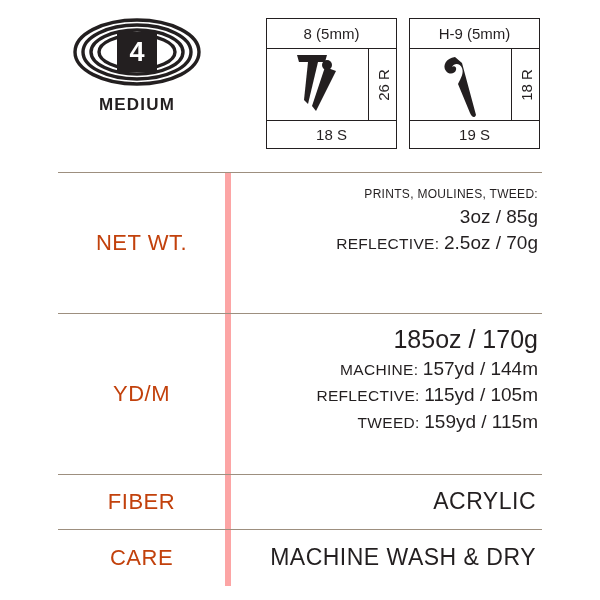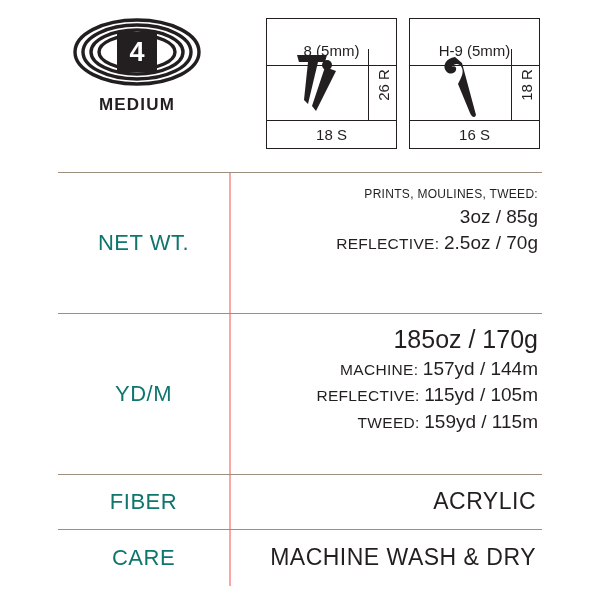--- a/index.html
+++ b/index.html
@@ -76,21 +76,21 @@
     top: 18px;
     width: 131px;
     height: 131px;
     border: 1.5px solid #231f20;
     box-sizing: border-box;
   }
   .gauge.knit { left: 266px; }
   .gauge.crochet { left: 409px; }
   .gauge .g-top {
     position: absolute;
-    top: 17px;
+    top: 0;
     left: 0;
     right: 0;
     height: 30px;
     line-height: 30px;
     text-align: center;
     font-size: 15px;
     border-bottom: 1.5px solid #231f20;
     box-sizing: border-box;
   }
   .gauge .g-bottom {
@@ -140,27 +140,27 @@
     border-top: 1px solid #9d8f7f;
   }
   .row {
     display: flex;
     border-bottom: 1px solid #9d8f7f;
   }
   .row:last-child { border-bottom: none; }
   .cell-label {
     width: 173px;
     box-sizing: border-box;
-    border-right: 2px solid #fca5a5;
+    border-right: 6px solid #fca5a5;
     display: flex;
     align-items: center;
     justify-content: center;
     font-size: 22px;
     letter-spacing: 0.5px;
-    color: #0f766e;
+    color: #c2410c;
     padding: 6px 4px;
   }
   .cell-value {
     flex: 1;
     box-sizing: border-box;
     padding: 10px 4px 12px 10px;
     text-align: right;
   }
   .v-main {
     font-size: 25px;
@@ -243,21 +243,21 @@
       <div class="g-side">
         <span>18 R</span>
       </div>
       <div class="g-art">
         <svg width="86" height="70" viewBox="0 0 86 70" aria-hidden="true">
           <g fill="#231f20">
             <path d="M37 8 c-9 1 -13 9 -9 14 c3 4 9 3 10 -1 c1 -3 -2 -5 -4 -3 c2 -4 8 -4 10 1 c2 5 -1 10 -4 16 l12 29 c2 5 5 5 6 2 l-14 -52 z"></path>
           </g>
         </svg>
       </div>
-      <div class="g-bottom">16 S</div>
+      <div class="g-bottom">19 S</div>
     </div>
 
   </div>
 
   <div class="table">
 
     <div class="row row-netwt">
       <div class="cell-label">NET WT.</div>
       <div class="cell-value">
         <div class="v-caption">PRINTS, MOULINES, TWEED:</div>

